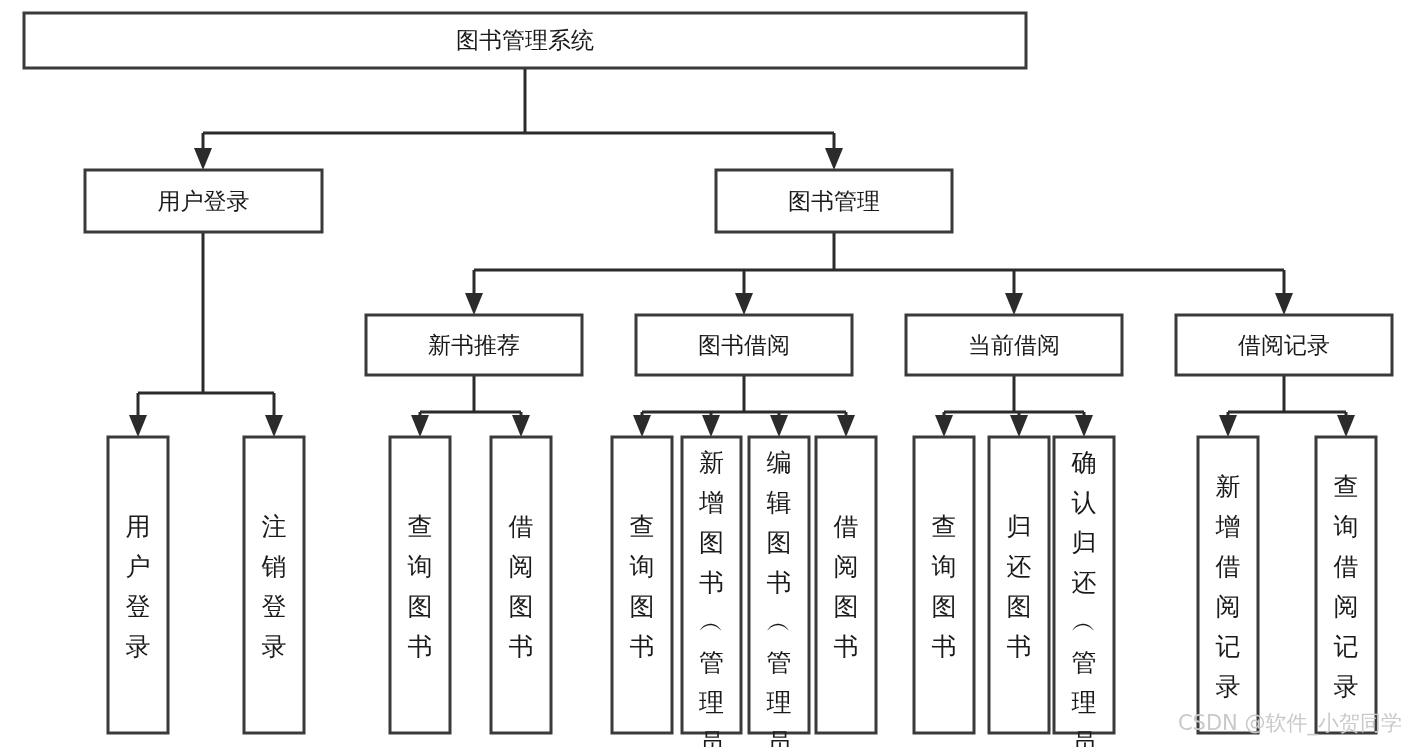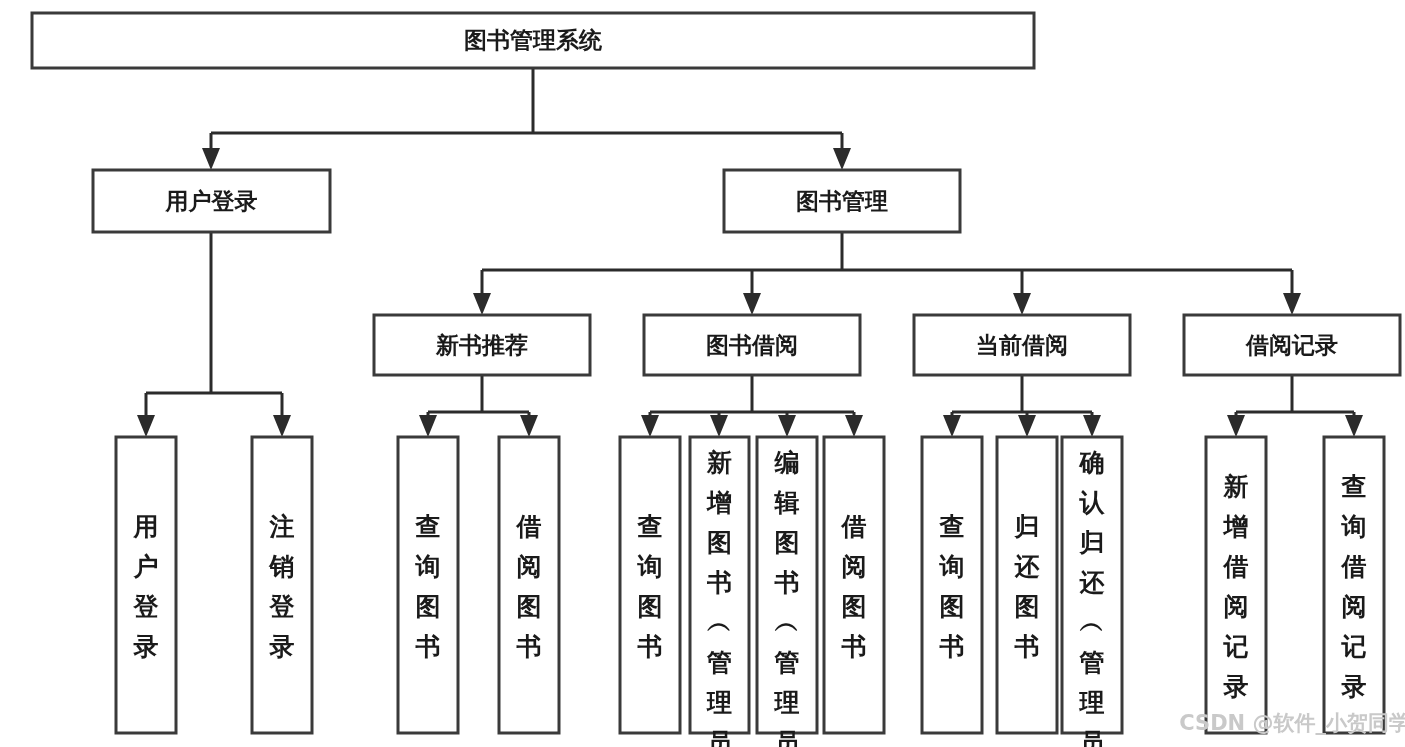--- a/index.html
+++ b/index.html
@@ -10,25 +10,24 @@
   }
   body {
     width: 1405px;
     height: 747px;
     position: relative;
     overflow: hidden;
     font-family: "DejaVu Sans", "Liberation Sans", sans-serif;
   }
   #diagram-root {
     position: absolute;
-    left: 12px;
+    left: 4px;
     top: 0;
     width: 1201px;
     height: 747px;
-    font-weight: bold;
   }
   svg.diagram-canvas {
     display: block;
     width: 1405px;
     height: 747px;
     background: #ffffff;
   }
   .node-box {
     fill: #ffffff;
     stroke: #3a3a3a;

